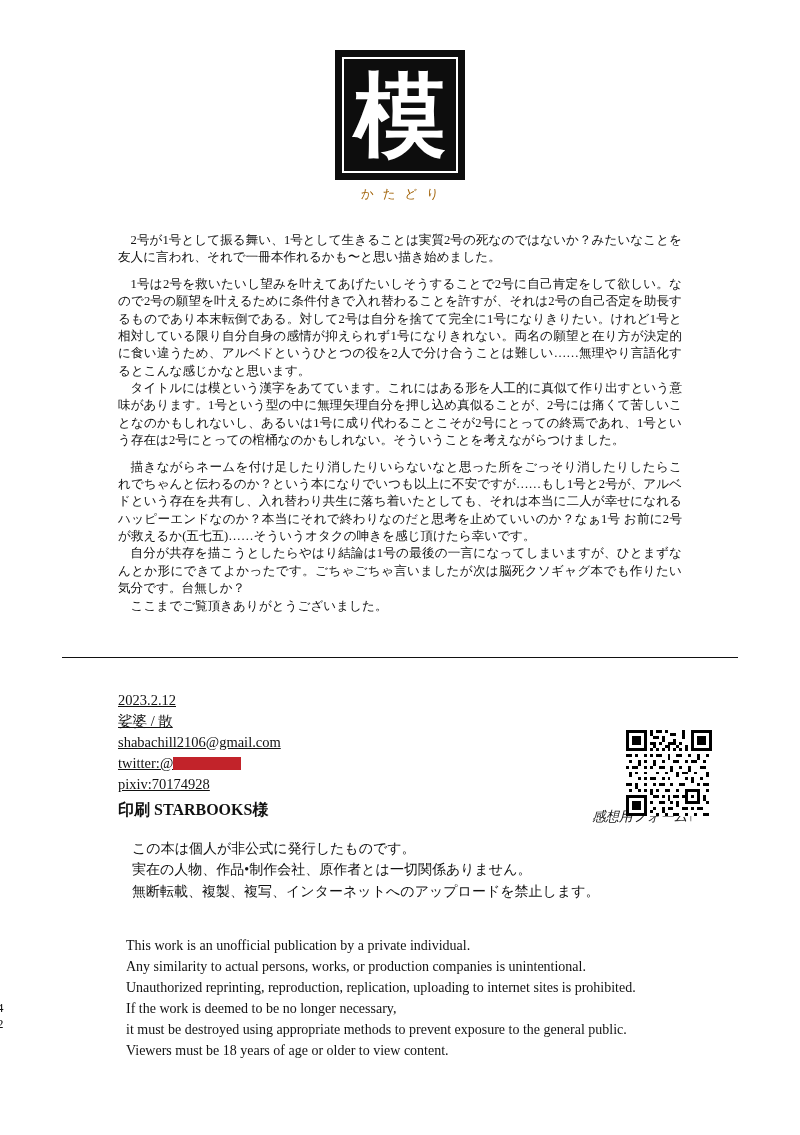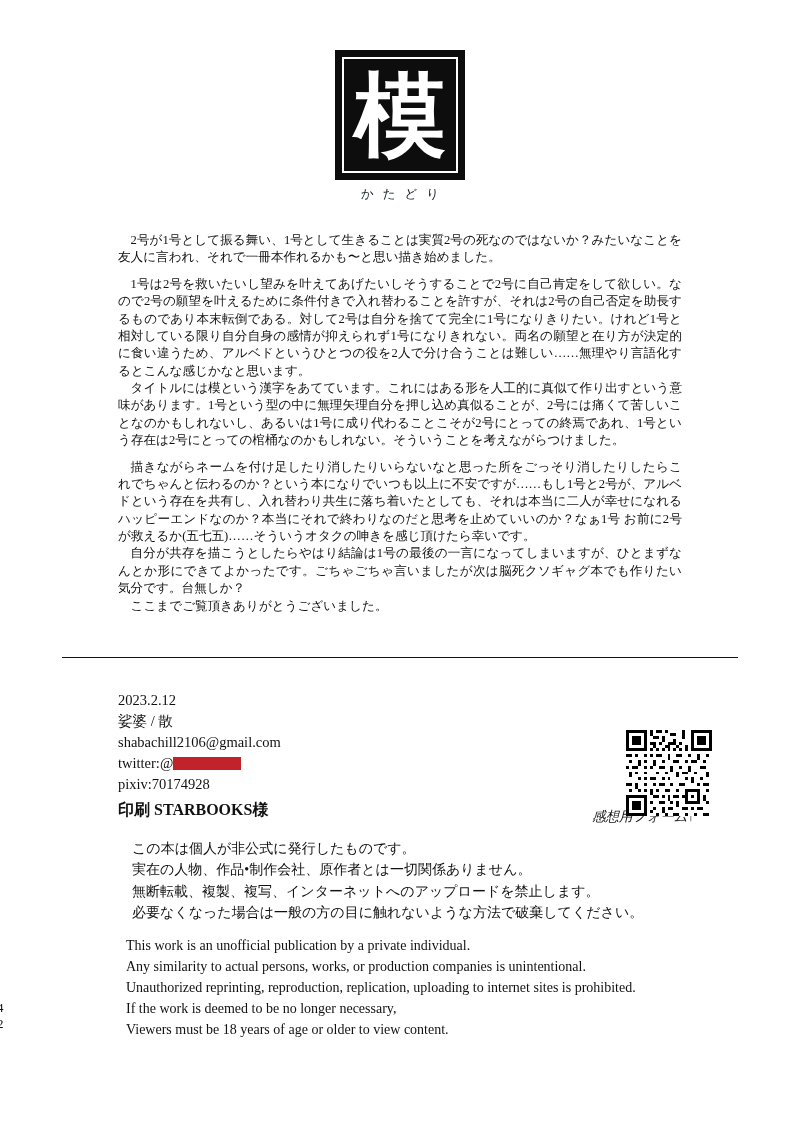--- a/index.html
+++ b/index.html
@@ -58,21 +58,21 @@
     line-height: 1;
     font-weight: 700;
     position: relative;
     z-index: 2;
     letter-spacing: 0;
   }
   .logo-ruby {
     margin-top: 6px;
     font-size: 12.5px;
     letter-spacing: 9px;
-    color: #0f172a;
+    color: #a16207;
     padding-left: 9px;
     text-align: right;
   }
 
   
   .afterword {
     position: absolute;
     left: 118px;
     width: 564px;
     top: 232px;
@@ -100,20 +100,21 @@
   }
 
   
   .colophon {
     position: absolute;
     left: 118px;
     top: 690px;
     width: 420px;
     font-size: 14.5px;
     line-height: 1.44;
+    text-decoration: underline;
   }
   .colophon .line {
     white-space: nowrap;
   }
   .redacted {
     display: inline-block;
     width: 68px;
     height: 13px;
     background: #c2232a;
     vertical-align: -2px;
@@ -353,28 +354,28 @@
           <rect x="23" y="28" width="1" height="1"></rect>
         <rect x="26" y="28" width="2" height="1"></rect>
       </g>
     </svg>
   </div>
 
   <div class="notice-ja">
     <div>この本は個人が非公式に発行したものです。</div>
     <div>実在の人物、作品•制作会社、原作者とは一切関係ありません。</div>
     <div>無断転載、複製、複写、インターネットへのアップロードを禁止します。</div>
-    <div>必要なくなった場合は一般の方の目に触れないような方法で破棄してください。</div>
   </div>
 
   <div class="notice-en">
     <div>This work is an unofficial publication by a private individual.</div>
     <div>Any similarity to actual persons, works, or production companies is unintentional.</div>
     <div>Unauthorized reprinting, reproduction, replication, uploading to internet sites is prohibited.</div>
     <div>If the work is deemed to be no longer necessary,</div>
+    <div>it must be destroyed using appropriate methods to prevent exposure to the general public.</div>
     <div>Viewers must be 18 years of age or older to view content.</div>
   </div>
 
   <div class="folio">
     <div>4</div>
     <div>2</div>
   </div>
 
 </div>
 

